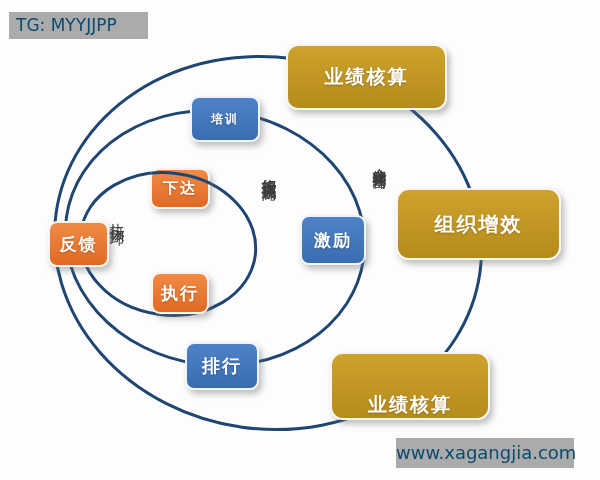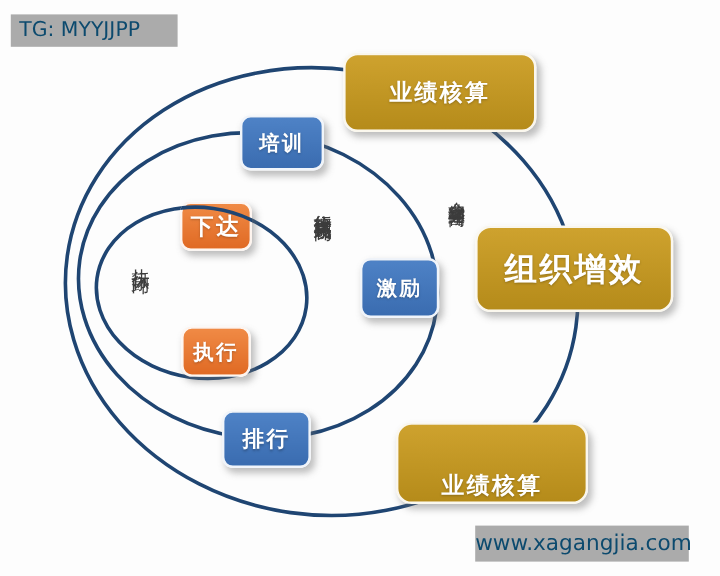--- a/index.html
+++ b/index.html
@@ -24,26 +24,26 @@
     color:#FFFFFF; font-weight:bold; letter-spacing:2px;
     border:2px solid rgba(255,255,255,0.92);
     box-shadow:3px 4px 6px rgba(110,110,110,0.45);
     text-shadow:0 1px 2px rgba(0,0,0,0.25);
   }
   .node.orange { background:linear-gradient(180deg,#F08A45 0%,#E06A24 100%); }
   .node.blue   { background:linear-gradient(180deg,#4E82C6 0%,#3A6CB0 100%); }
   .node.gold   { background:linear-gradient(180deg,#CEA22E 0%,#B58B1A 100%); }
 
   .n-goal   { left:286px; top:44px;  width:161px; height:66px; border-radius:12px; font-size:19px; }
-  .n-train  { left:200px; top:96px;  width:70px;  height:46px; border-radius:9px;  font-size:17px; }
-  .n-assign { left:150px; top:168px; width:60px;  height:41px; border-radius:9px;  font-size:19px; }
+  .n-train  { left:190px; top:96px;  width:70px;  height:46px; border-radius:9px;  font-size:12px; }
+  .n-assign { left:150px; top:168px; width:60px;  height:41px; border-radius:9px;  font-size:15px; }
   .n-feed   { left:48px;  top:221px; width:61px;  height:46px; border-radius:9px;  font-size:17px; }
   .n-exec   { left:151px; top:272px; width:58px;  height:42px; border-radius:9px;  font-size:17px; }
   .n-incent { left:300px; top:215px; width:66px;  height:50px; border-radius:9px;  font-size:17px; }
-  .n-org    { left:396px; top:188px; width:165px; height:72px; border-radius:13px; font-size:27px; }
+  .n-org    { left:396px; top:188px; width:165px; height:72px; border-radius:13px; font-size:20px; }
   .n-rank   { left:185px; top:342px; width:74px;  height:48px; border-radius:9px;  font-size:18px; }
   .n-perf   { left:330px; top:352px; width:160px; height:68px; border-radius:13px; font-size:19px;align-items:flex-end; }
 
   .vlabel {
     position:absolute; z-index:2;
     writing-mode:vertical-rl; text-orientation:upright;
     color:#3C3C3C; font-size:15px; letter-spacing:2px; line-height:1;
   }
   .v-inner  { left:109px; top:211px; letter-spacing:3px; }
   .v-middle { left:261px; top:167px; letter-spacing:1px; }
@@ -86,20 +86,23 @@
 
   <div class="node gold n-goal">
     <span>业绩核算</span>
   </div>
   <div class="node blue n-train">
     <span>培训</span>
   </div>
   <div class="node orange n-assign">
     <span>下达</span>
   </div>
+  <div class="node orange n-feed">
+    <span>反馈</span>
+  </div>
   <div class="node blue n-incent">
     <span>激励</span>
   </div>
   <div class="node orange n-exec">
     <span>执行</span>
   </div>
   <div class="node gold n-org">
     <span>组织增效</span>
   </div>
   <div class="node blue n-rank">

